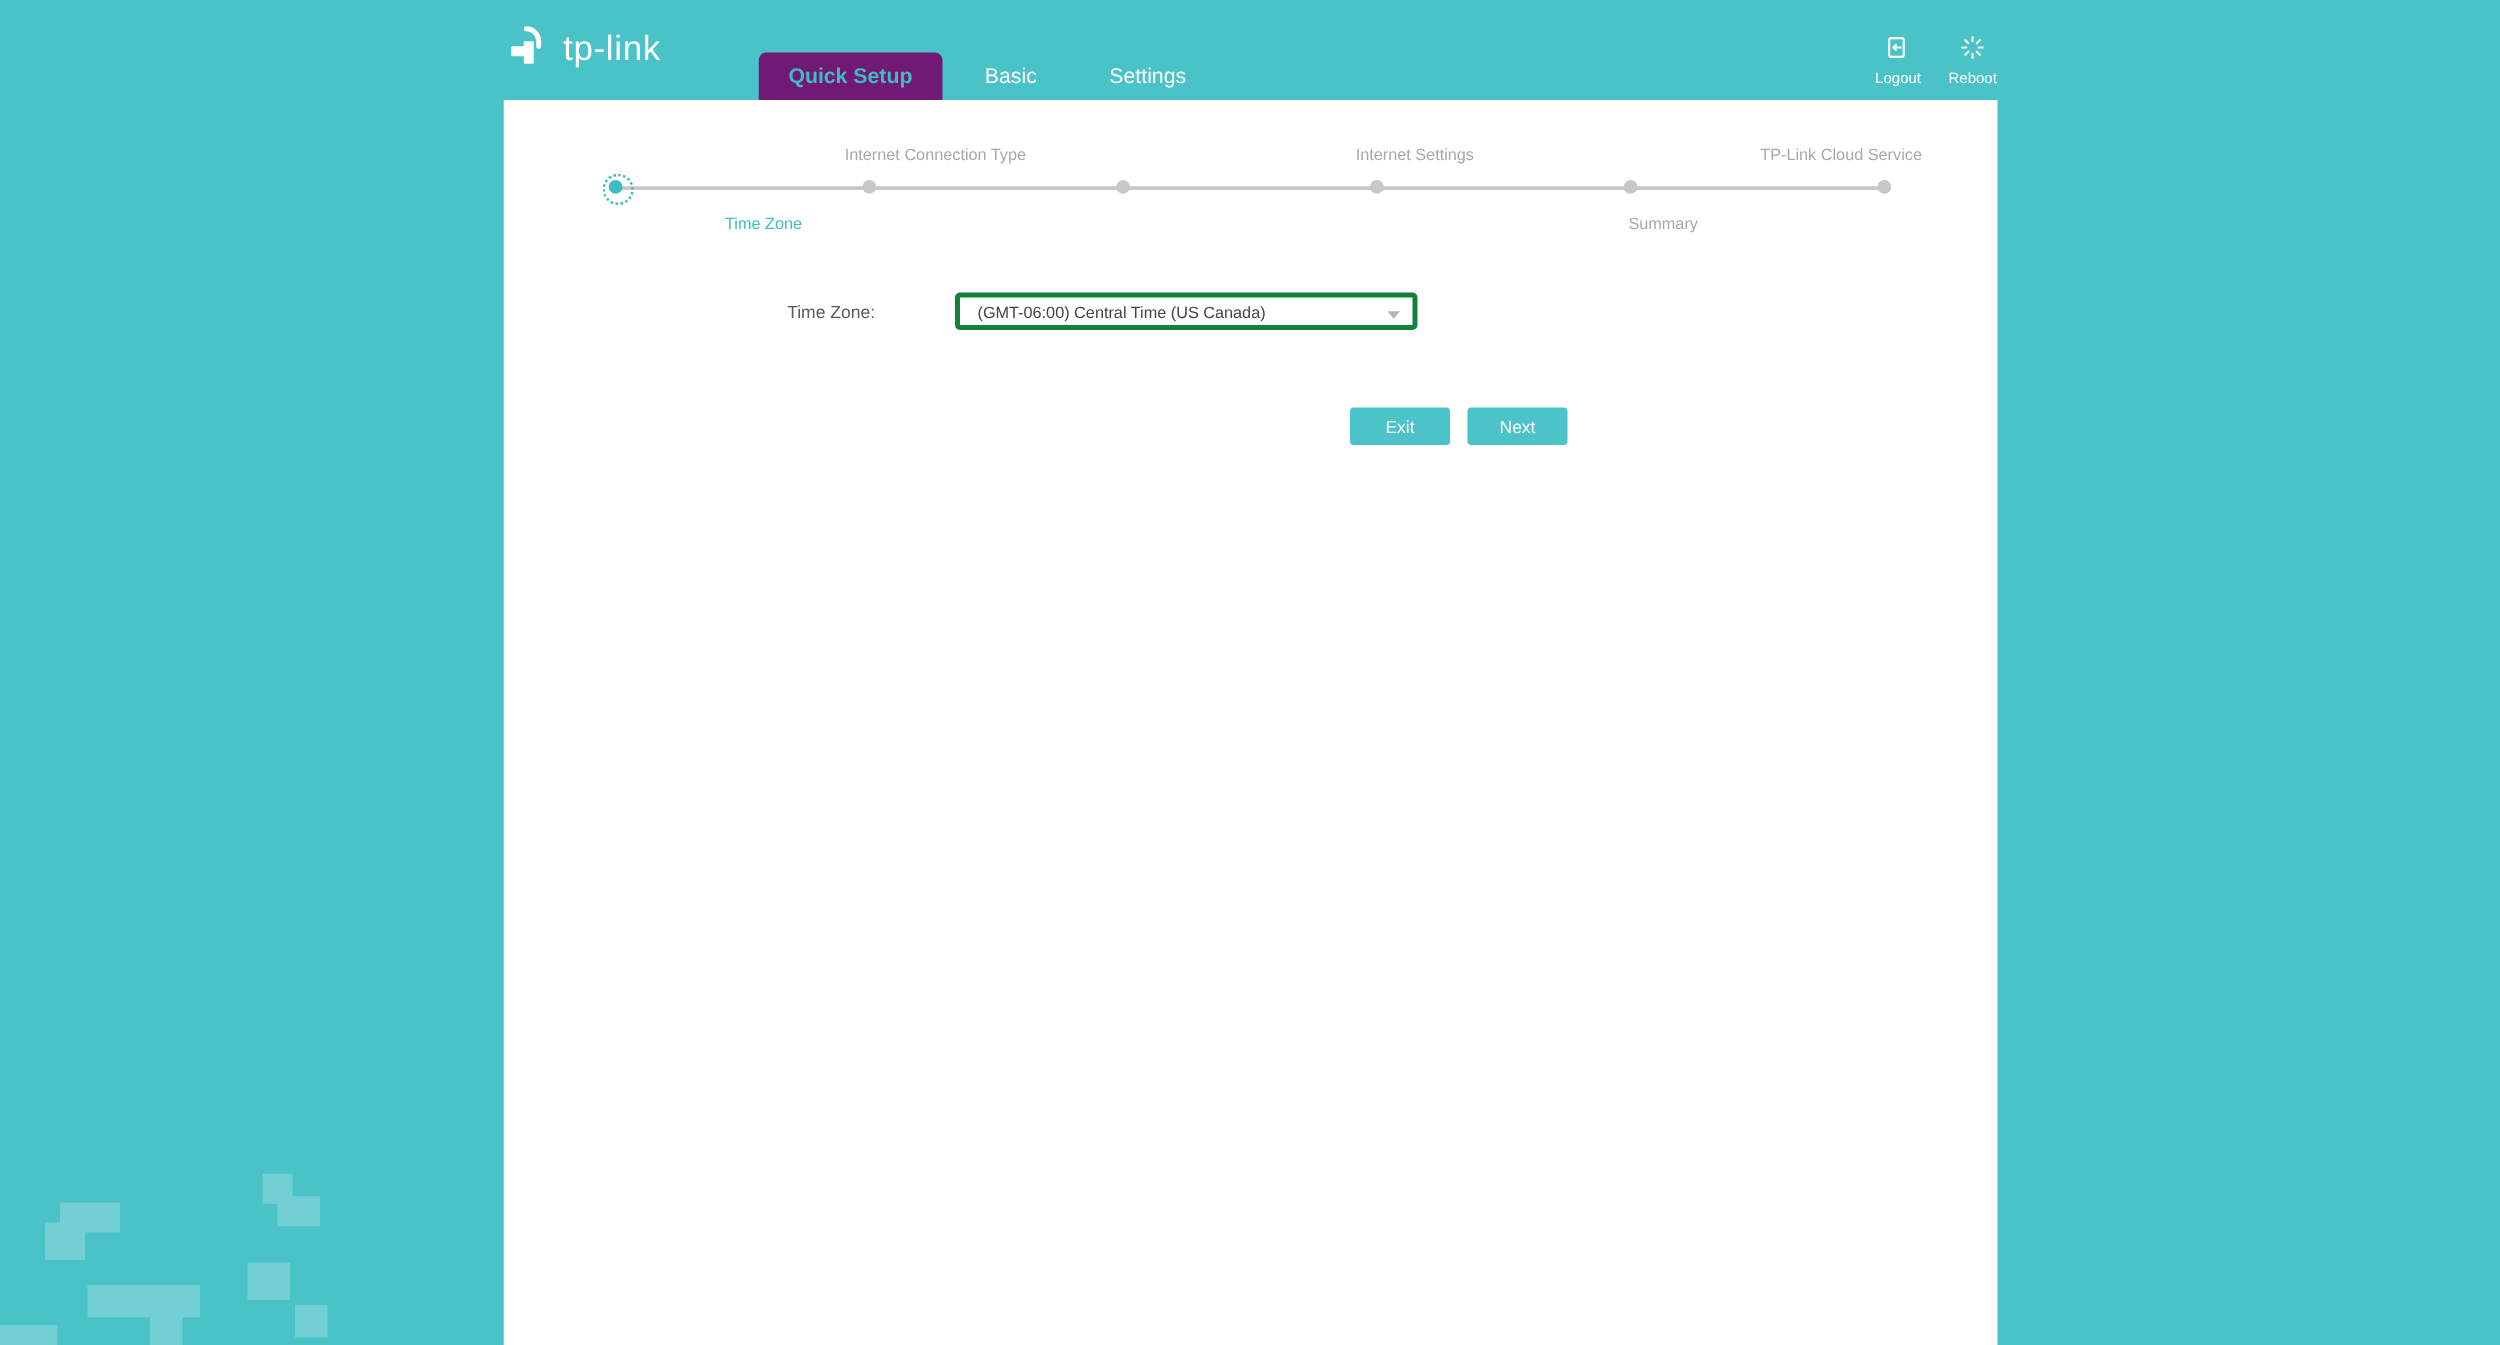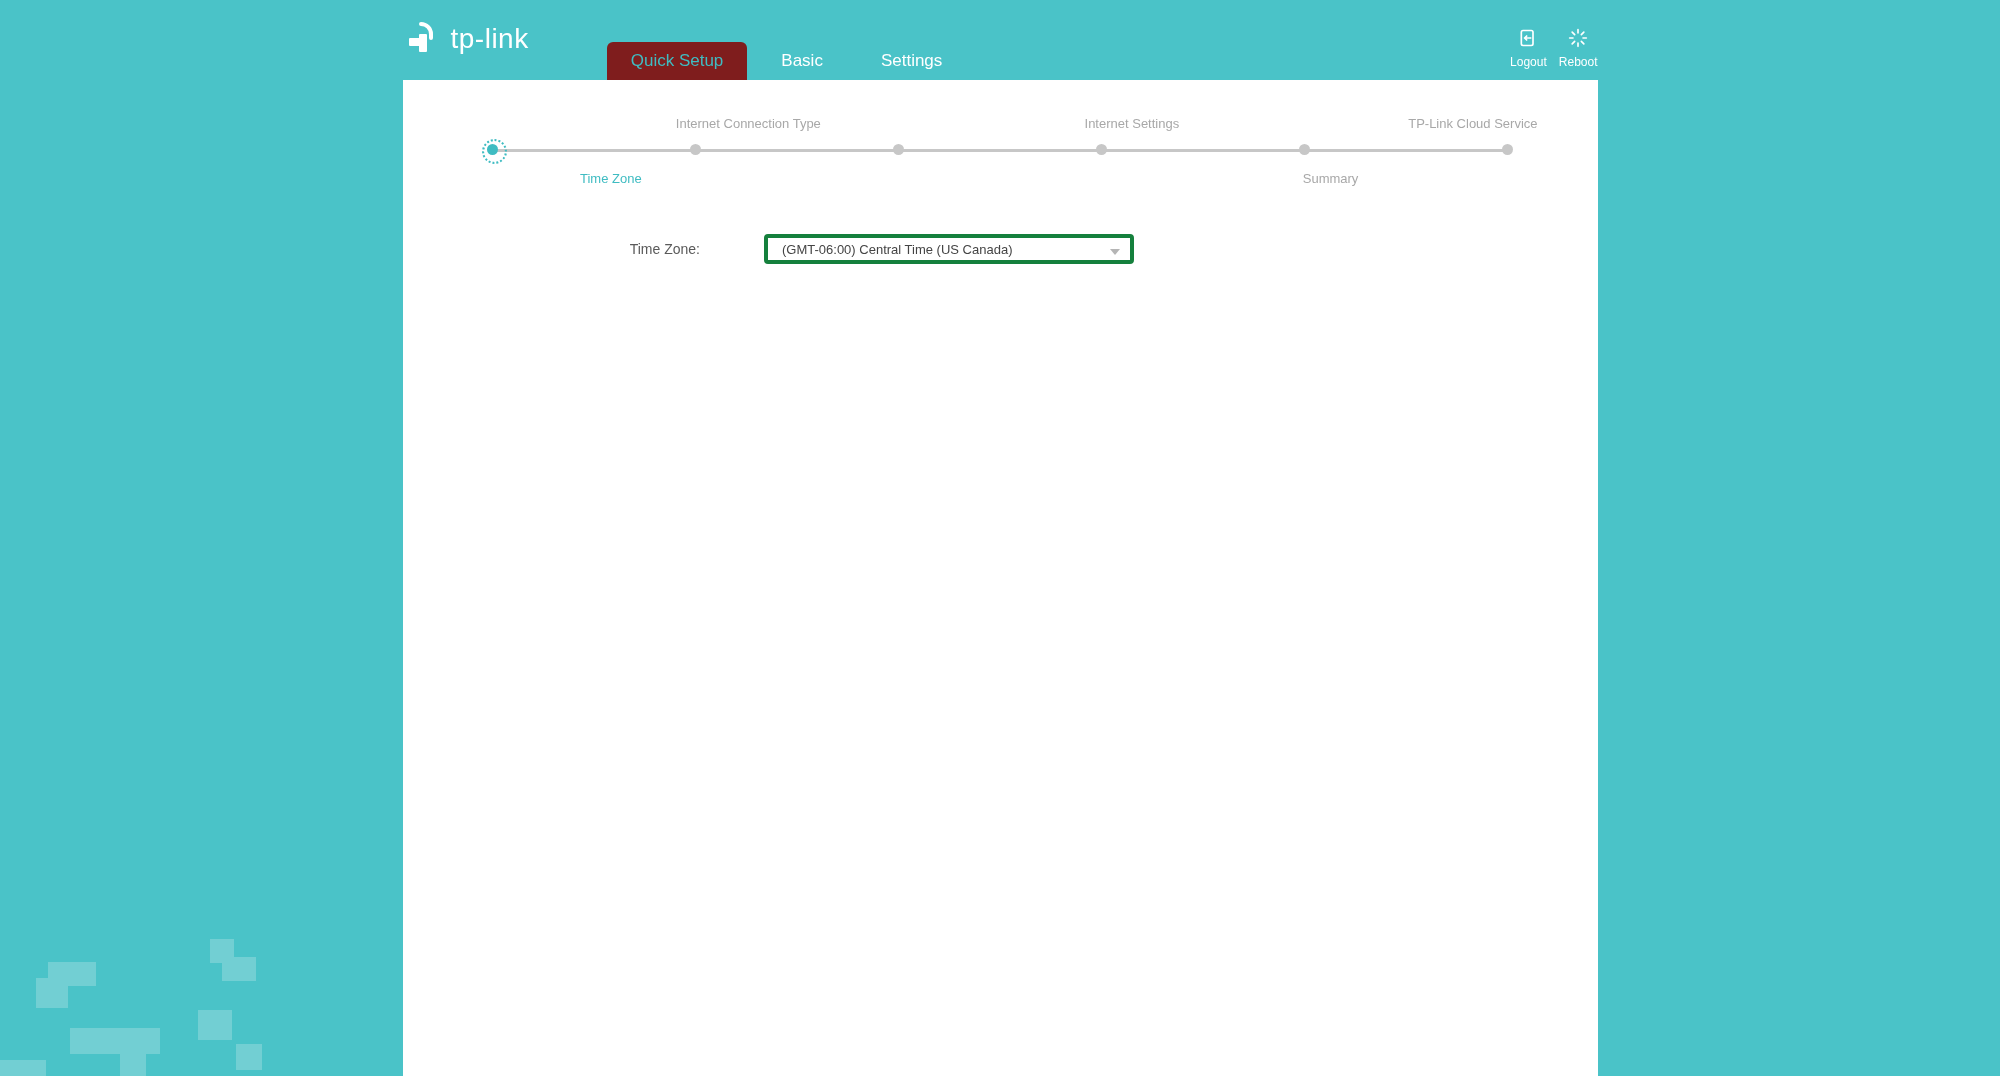--- a/index.html
+++ b/index.html
@@ -65,30 +65,31 @@
     height: 38px;
     line-height: 38px;
     padding: 0 24px;
     color: #ffffff;
     font-size: 17px;
     cursor: pointer;
     border-radius: 6px 6px 0 0;
     margin-right: 10px;
   }
   .tab.active {
-    background: #7f1d1d;
+    background: #701a75;
     color: #3fbcc2;
+    font-weight: bold;
   }
 
   .top-actions {
     position: absolute;
     right: 0;
     top: 28px;
     display: flex;
-    gap: 12px;
+    gap: 22px;
   }
   .top-action {
     display: flex;
     flex-direction: column;
     align-items: center;
     color: #fff;
     cursor: pointer;
     font-size: 12px;
     gap: 4px;
   }
@@ -301,17 +302,21 @@
 
       <div class="form-area">
         <div class="field">
           <span class="field-label">Time Zone:</span>
           <div class="select">
             <span>(GMT-06:00) Central Time (US Canada)</span>
             <span class="caret"></span>
           </div>
         </div>
 
+        <div class="buttons">
+          <button class="btn">Exit</button>
+          <button class="btn">Next</button>
+        </div>
       </div>
 
     </div>
   </div>
 </div>
 
 </body></html>

